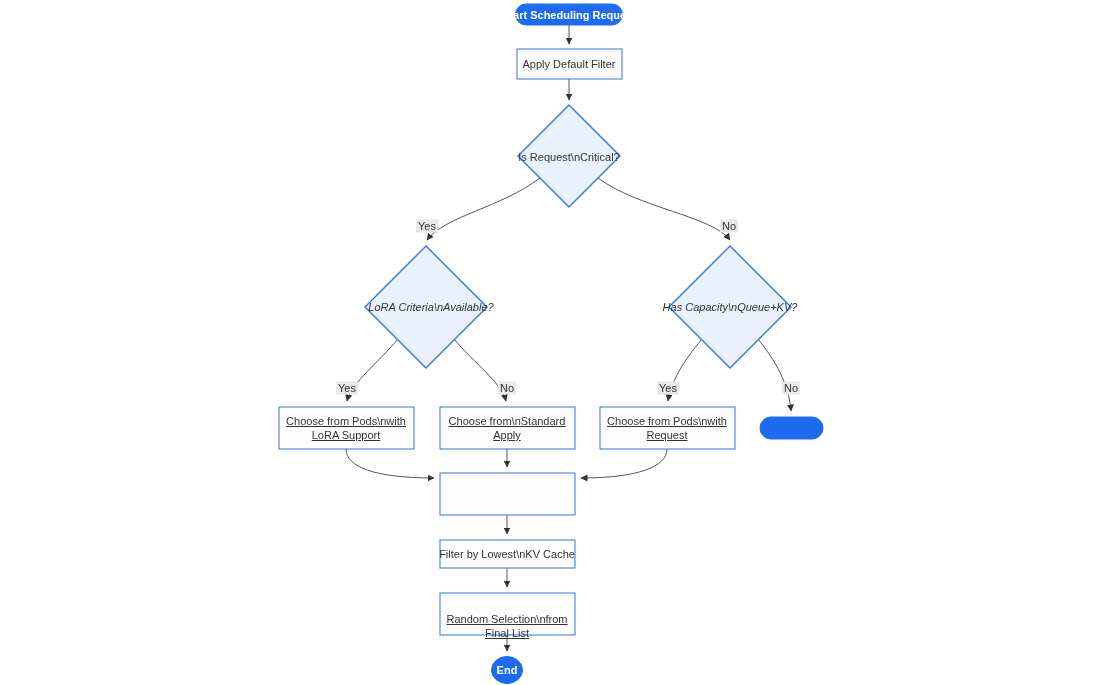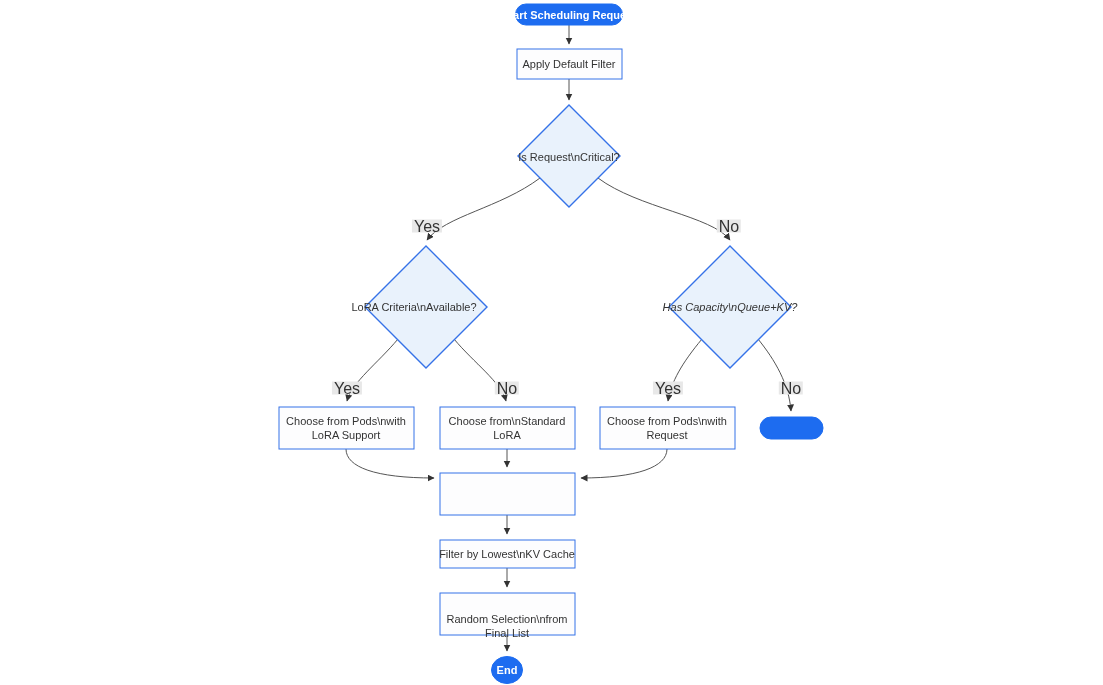--- a/index.html
+++ b/index.html
@@ -13,29 +13,29 @@
   .canvas svg{position:absolute;left:0;top:0;}
   .node-label{
     position:absolute;
     transform:translate(-50%,-50%);
     font-size:11px;
     line-height:14px;
     color:#333333;
     text-align:center;
     white-space:nowrap;
   }
-  .node-label span{display:block;}
+  .node-label span{display:block;text-decoration:underline;}
   .pill-label{
     color:#ffffff;
     font-weight:700;
   }
   .edge-label{
     position:absolute;
     transform:translate(-50%,-50%);
-    font-size:16px;
+    font-size:11px;
     line-height:13px;
     color:#333333;
     background:#e8e8e8;
     padding:0 2px;
     white-space:nowrap;
   }
   .edge{fill:none;stroke:#555555;stroke-width:1;}
   .shape-rect{fill:#fdfdfe;stroke:#3572e8;stroke-width:1;}
   .shape-diamond{fill:#e9f2fc;stroke:#3572e8;stroke-width:1.4;}
   .shape-pill{fill:#1d6cf0;stroke:#1d6cf0;}
@@ -85,32 +85,32 @@
       <ellipse class="shape-pill" cx="507" cy="670" rx="15.5" ry="13.5"></ellipse>
     </g>
   </svg>
 
   <div class="node-label pill-label" style="left:569px;top:15px;">Start Scheduling Request</div>
 
   <div class="node-label" style="left:569px;top:64px;">Apply Default Filter</div>
 
   <div class="node-label" style="left:569px;top:157px;">Is Request\nCritical?</div>
 
-  <div class="node-label" style="left:414px;top:307px;">LoRA Criteria\nAvailable?</div>
+  <div class="node-label" style="left:431px;top:307px;font-style:italic;">LoRA Criteria\nAvailable?</div>
 
   <div class="node-label" style="left:730px;top:307px;font-style:italic;">Has Capacity\nQueue+KV?</div>
 
   <div class="node-label" style="left:346px;top:428px;">
     <span>Choose from Pods\nwith</span>
     <span>LoRA Support</span>
   </div>
 
   <div class="node-label" style="left:507px;top:428px;">
     <span>Choose from\nStandard</span>
-    <span>LoRA</span>
+    <span>Apply</span>
   </div>
 
   <div class="node-label" style="left:667px;top:428px;">
     <span>Choose from Pods\nwith</span>
     <span>Request</span>
   </div>
 
   <div class="node-label pill-label" style="left:791px;top:428px;margin-top:44px;">Drop Request</div>
 
 

